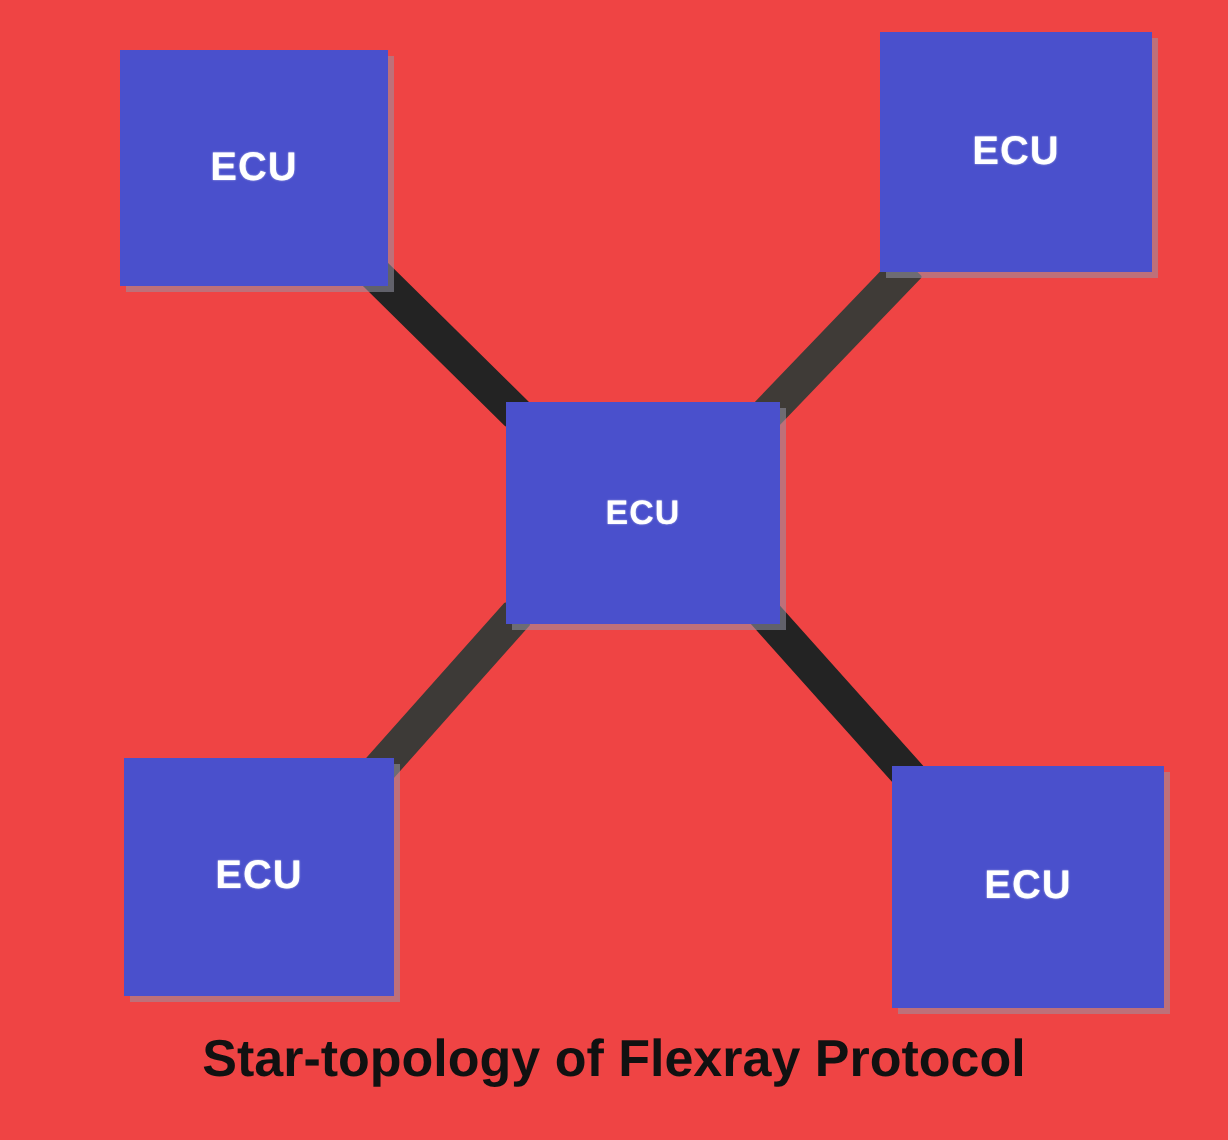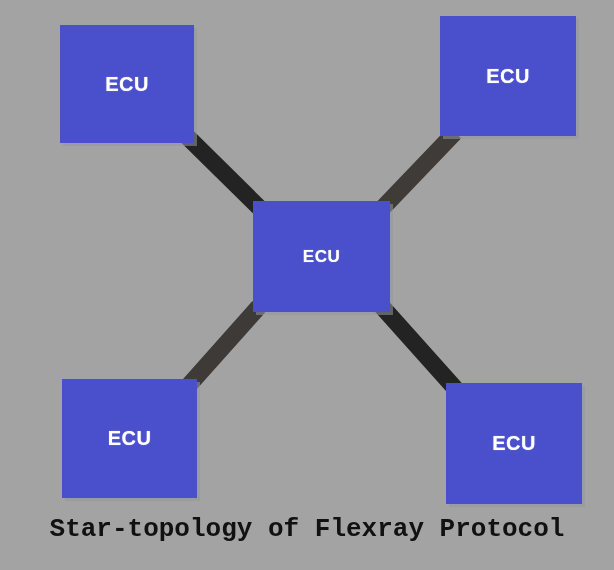--- a/index.html
+++ b/index.html
@@ -36,27 +36,27 @@
     text-shadow: 0 0 1px rgba(255,255,255,0.65);
     user-select: none;
   }
   .caption {
     position: absolute;
     left: 0;
     width: 614px;
     text-align: center;
     color: #111111;
     font-weight: bold;
-    font-family: Liberation Mono, monospace;
+    font-family: Liberation Sans, sans-serif;
   }
 </style>
 </head>
 <body>
 
-<div id="canvas" style="background: #a3a3a3;">
+<div id="canvas" style="background: #ef4444;">
 
   <div class="link" style="left: 259px; top: 198.5px; width: 103.947px; height: 17px; background: rgb(35, 35, 35); transform: rotate(-135.39deg);"></div>
   <div class="link" style="left: 383px; top: 198.5px; width: 103.966px; height: 17px; background: rgb(63, 59, 55); transform: rotate(-46.1691deg);"></div>
   <div class="link" style="left: 259px; top: 297.5px; width: 109.786px; height: 17px; background: rgb(61, 58, 55); transform: rotate(131.677deg);"></div>
   <div class="link" style="left: 381px; top: 296.5px; width: 114.022px; height: 17px; background: rgb(35, 35, 35); transform: rotate(48.1995deg);"></div>
 
   <div class="node" style="left: 60px; top: 25px; width: 134px; height: 118px; background: rgb(74, 80, 204);">
     <span class="node-label" style="font-size: 20px; color: rgb(255, 255, 255);">ECU</span>
   </div>
   <div class="node" style="left: 440px; top: 16px; width: 136px; height: 120px; background: rgb(74, 80, 204);">

